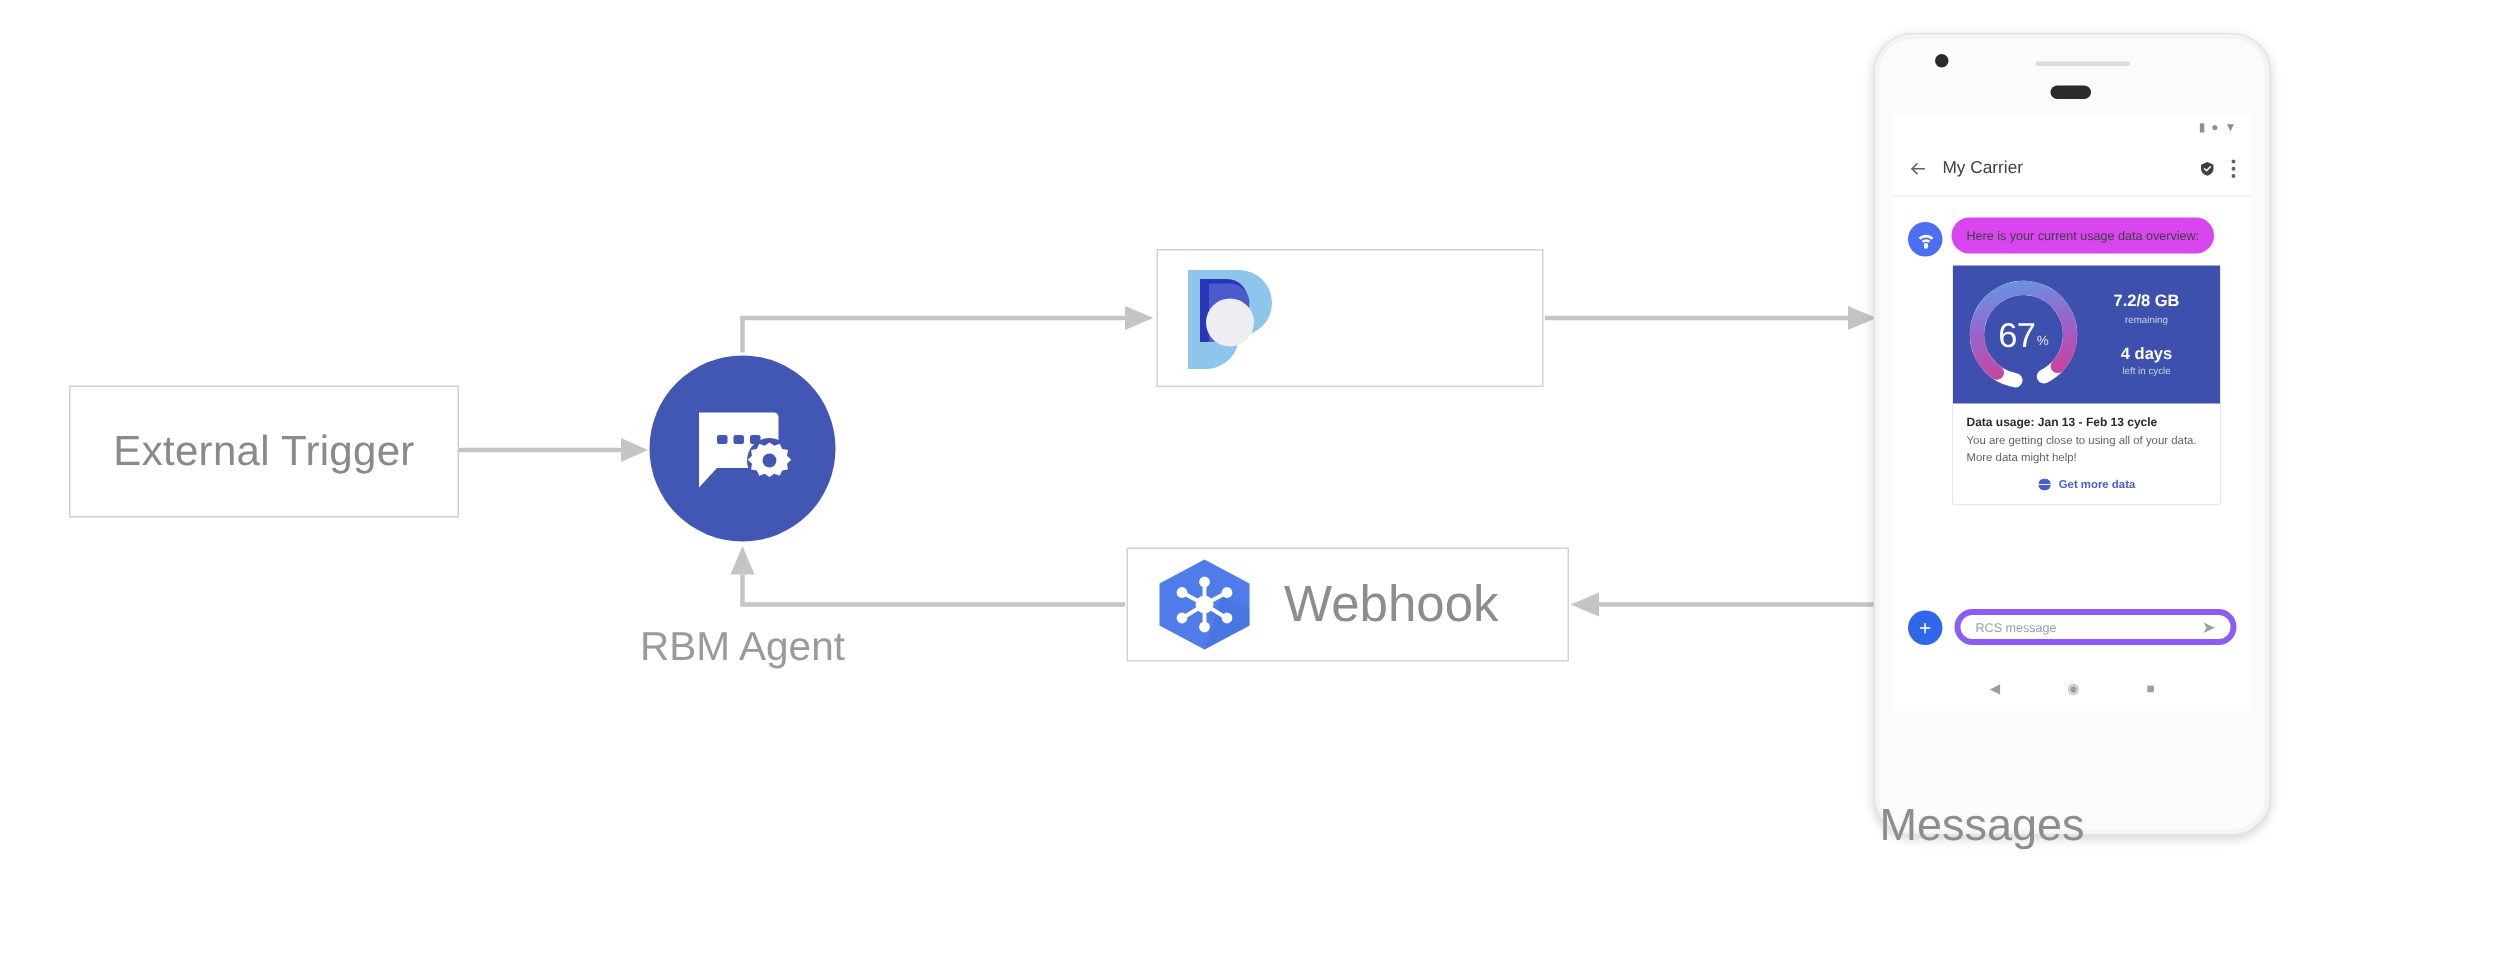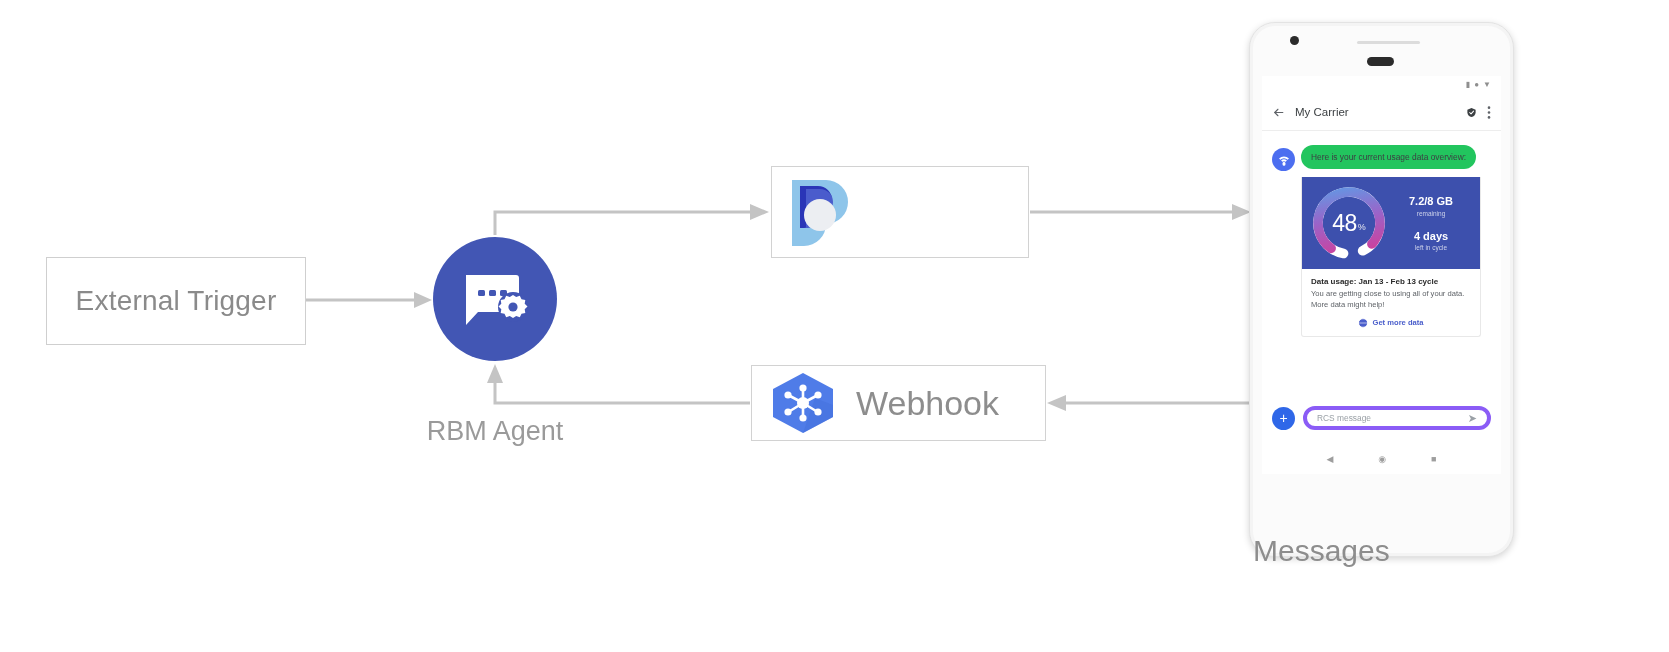--- a/index.html
+++ b/index.html
@@ -200,21 +200,21 @@
   }
   #agent-avatar {
     width: 23px; height: 23px;
     border-radius: 50%;
     background: #4c6ef0;
     flex: 0 0 auto;
     display: flex; align-items: center; justify-content: center;
     margin-top: 3px;
   }
   #msg-bubble {
-    background: #22c55e;
+    background: #d946ef;
     border-radius: 13px;
     padding: 6px 10px;
     font-size: 8.4px;
     line-height: 1.45;
     color: #3c4043;
     max-width: 168px;
   }
   #rich-card {
     margin-top: 6px;
     margin-left: 29px;
@@ -498,21 +498,21 @@
                     <stop offset="45%" stop-color="#9b63c8"></stop>
                     <stop offset="100%" stop-color="#e0338c"></stop>
                   </linearGradient>
                 </defs>
 
                 <circle cx="41" cy="41" r="31" fill="none" stroke="#ffffff" stroke-width="9.5" stroke-linecap="round" stroke-dasharray="175 195" transform="rotate(100 41 41)"></circle>
 
                 <circle cx="41" cy="41" r="31" fill="none" stroke="url(#gaugeGrad)" stroke-width="9.5" stroke-linecap="round" stroke-dasharray="150 195" transform="rotate(125 41 41)"></circle>
               </svg>
               <div id="gauge-value">
-                <span id="gauge-number">48</span>
+                <span id="gauge-number">67</span>
                 <span id="gauge-unit">%</span>
               </div>
             </div>
             <div id="card-stats">
               <div class="stat-block">
                 <div class="stat-primary">7.2/8 GB</div>
                 <div class="stat-secondary">remaining</div>
               </div>
               <div class="stat-block">
                 <div class="stat-primary">4 days</div>

